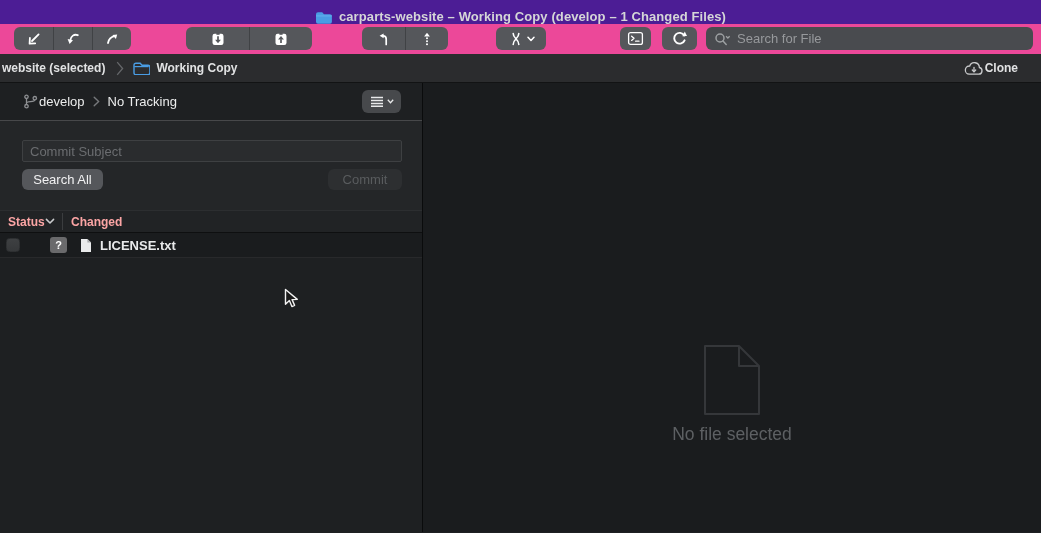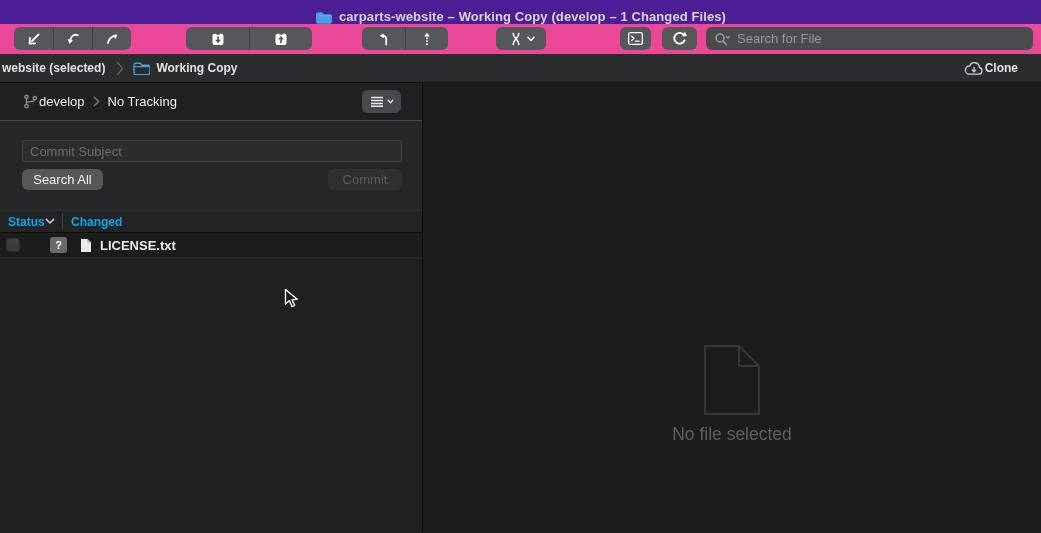--- a/index.html
+++ b/index.html
@@ -43,21 +43,21 @@
   .branch-row .btrack { font-size:13px; font-weight:500; color:#eceded; }
   .view-btn { position:absolute; right:21px; top:7px; width:39px; height:23px; background:#47494c; border:none; border-radius:6px; display:flex; align-items:center; justify-content:center; gap:3px; }
 
   .commit-area { height:89px; background:#242628; position:relative; }
   .commit-input { position:absolute; left:22px; top:19px; width:380px; height:22px; background:#2a2c2e; border:1px solid #3e4042; border-radius:2px; padding:0 7px; font-family:"Liberation Sans",sans-serif; font-size:13px; color:#e5e6e7; outline:none; }
   .commit-input::placeholder { color:#6b6d70; }
   .btn { position:absolute; top:48px; height:21px; border:none; border-radius:6px; font-family:"Liberation Sans",sans-serif; font-size:13px; display:flex; align-items:center; justify-content:center; cursor:default; }
   .stage-btn { left:22px; width:81px; background:#55575b; color:#f1f1f2; }
   .commit-btn { left:328px; width:74px; background:#2d2f31; color:#595c5e; }
 
-  .thead { height:23px; background:#212325; border-top:1px solid #2c2e30; border-bottom:1px solid #0e0f10; display:flex; align-items:center; font-size:12px; font-weight:700; color:#0ea5e9; }
+  .thead { height:23px; background:#212325; border-top:1px solid #2c2e30; border-bottom:1px solid #0e0f10; display:flex; align-items:center; font-size:12px; font-weight:700; color:#fca5a5; }
   .thead .col-status { width:45px; padding-left:8px; }
   .thead .sortchev { width:17px; display:flex; }
   .thead .hdiv { width:1px; height:17px; background:#3b3d3f; }
   .thead .col-file { padding-left:8px; }
 
   .filerow { height:25px; background:#1a1c1e; border-bottom:1px solid #28292b; display:flex; align-items:center; }
   .checkbox { margin-left:6px; width:14px; height:14px; border-radius:3.5px; background:linear-gradient(#3e4042,#36383a); border:1px solid #2e3032; }
   .badge { margin-left:30px; width:17px; height:16px; background:#6a6a6c; border-radius:3px; color:#fff; font-size:11px; font-weight:700; display:flex; align-items:center; justify-content:center; }
   .docicon { margin-left:13px; display:flex; }
   .fname { margin-left:8px; font-size:13px; color:#e9eaeb;font-weight:bold; }

